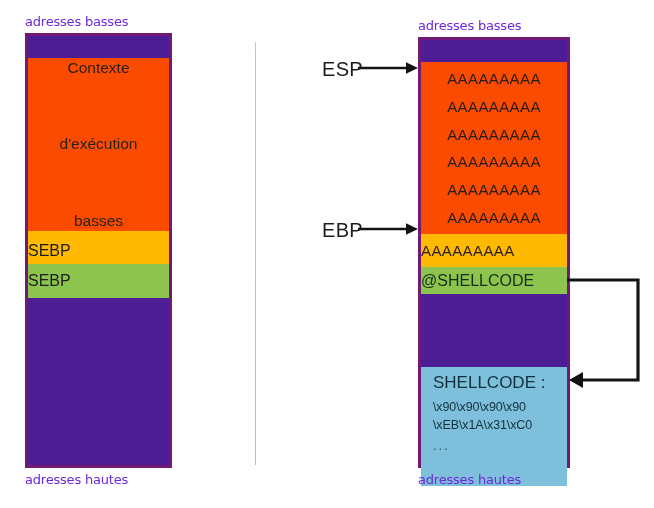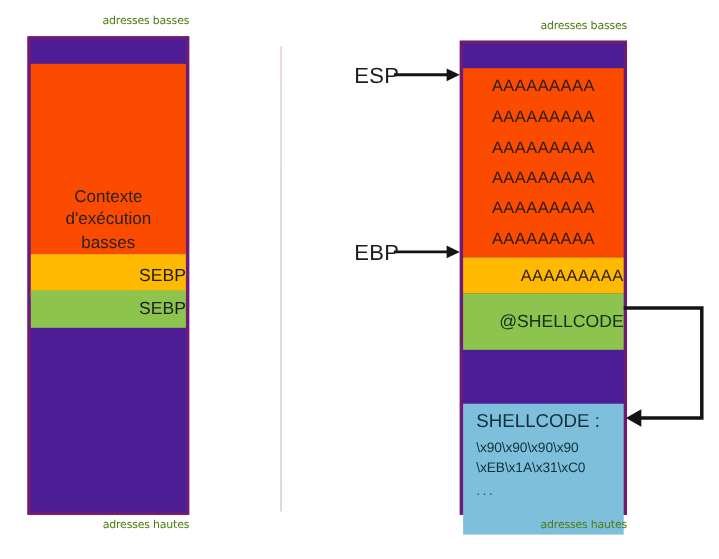--- a/index.html
+++ b/index.html
@@ -14,39 +14,39 @@
     background: #ffffff;
     overflow: hidden;
     font-family: "Liberation Sans", sans-serif;
     -webkit-font-smoothing: antialiased;
   }
 
   
   .cap {
     position: absolute;
     font-family: "DejaVu Sans", sans-serif;
-    font-size: 10px;
-    color: #4d7c0f;
+    font-size: 13px;
+    color: #6d28d9;
     letter-spacing: -0.2px;
     white-space: nowrap;
-    text-align: right;
+    text-align: left;
   }
   .stack {
     position: absolute;
     box-sizing: border-box;
     border: 3px solid #701a75;
     background: #4c1d95;
   }
   .band {
     position: absolute;
     left: 0;
     right: 0;
     display: flex;
     align-items: center;
-    justify-content: flex-end;
+    justify-content: space-between;
     box-sizing: border-box;
   }
   .band-label {
     font-family: "Liberation Sans", sans-serif;
     color: #1d1d1d;
     white-space: nowrap;
   }
 
   
   #left-stack { left: 25px; top: 33px; width: 147px; height: 435px; }
@@ -90,21 +90,21 @@
   }
   #right-a-band .arow {
     font-family: "Liberation Sans", sans-serif;
     font-size: 15px;
     color: #2a1c10;
     letter-spacing: 0.4px;
     line-height: 1;
   }
   #right-ebp-band { top: 194px; height: 33px; background: #ffb900; }
   #right-ebp-band .band-label { font-size: 15px; letter-spacing: 0.4px; color: #2a1c10; }
-  #right-shellptr-band { top: 227px; height: 51px; background: #8dc44e; }
+  #right-shellptr-band { top: 227px; height: 27px; background: #8dc44e; }
   #right-shellptr-band .band-label { font-size: 16px; color: #14301c; }
 
   #right-shellcode-band {
     top: 327px; height: 119px;
     background: #7ec0dc;
     flex-direction: column;
     align-items: flex-start;
     justify-content: flex-start;
     padding: 6px 0 0 12px;
   }

